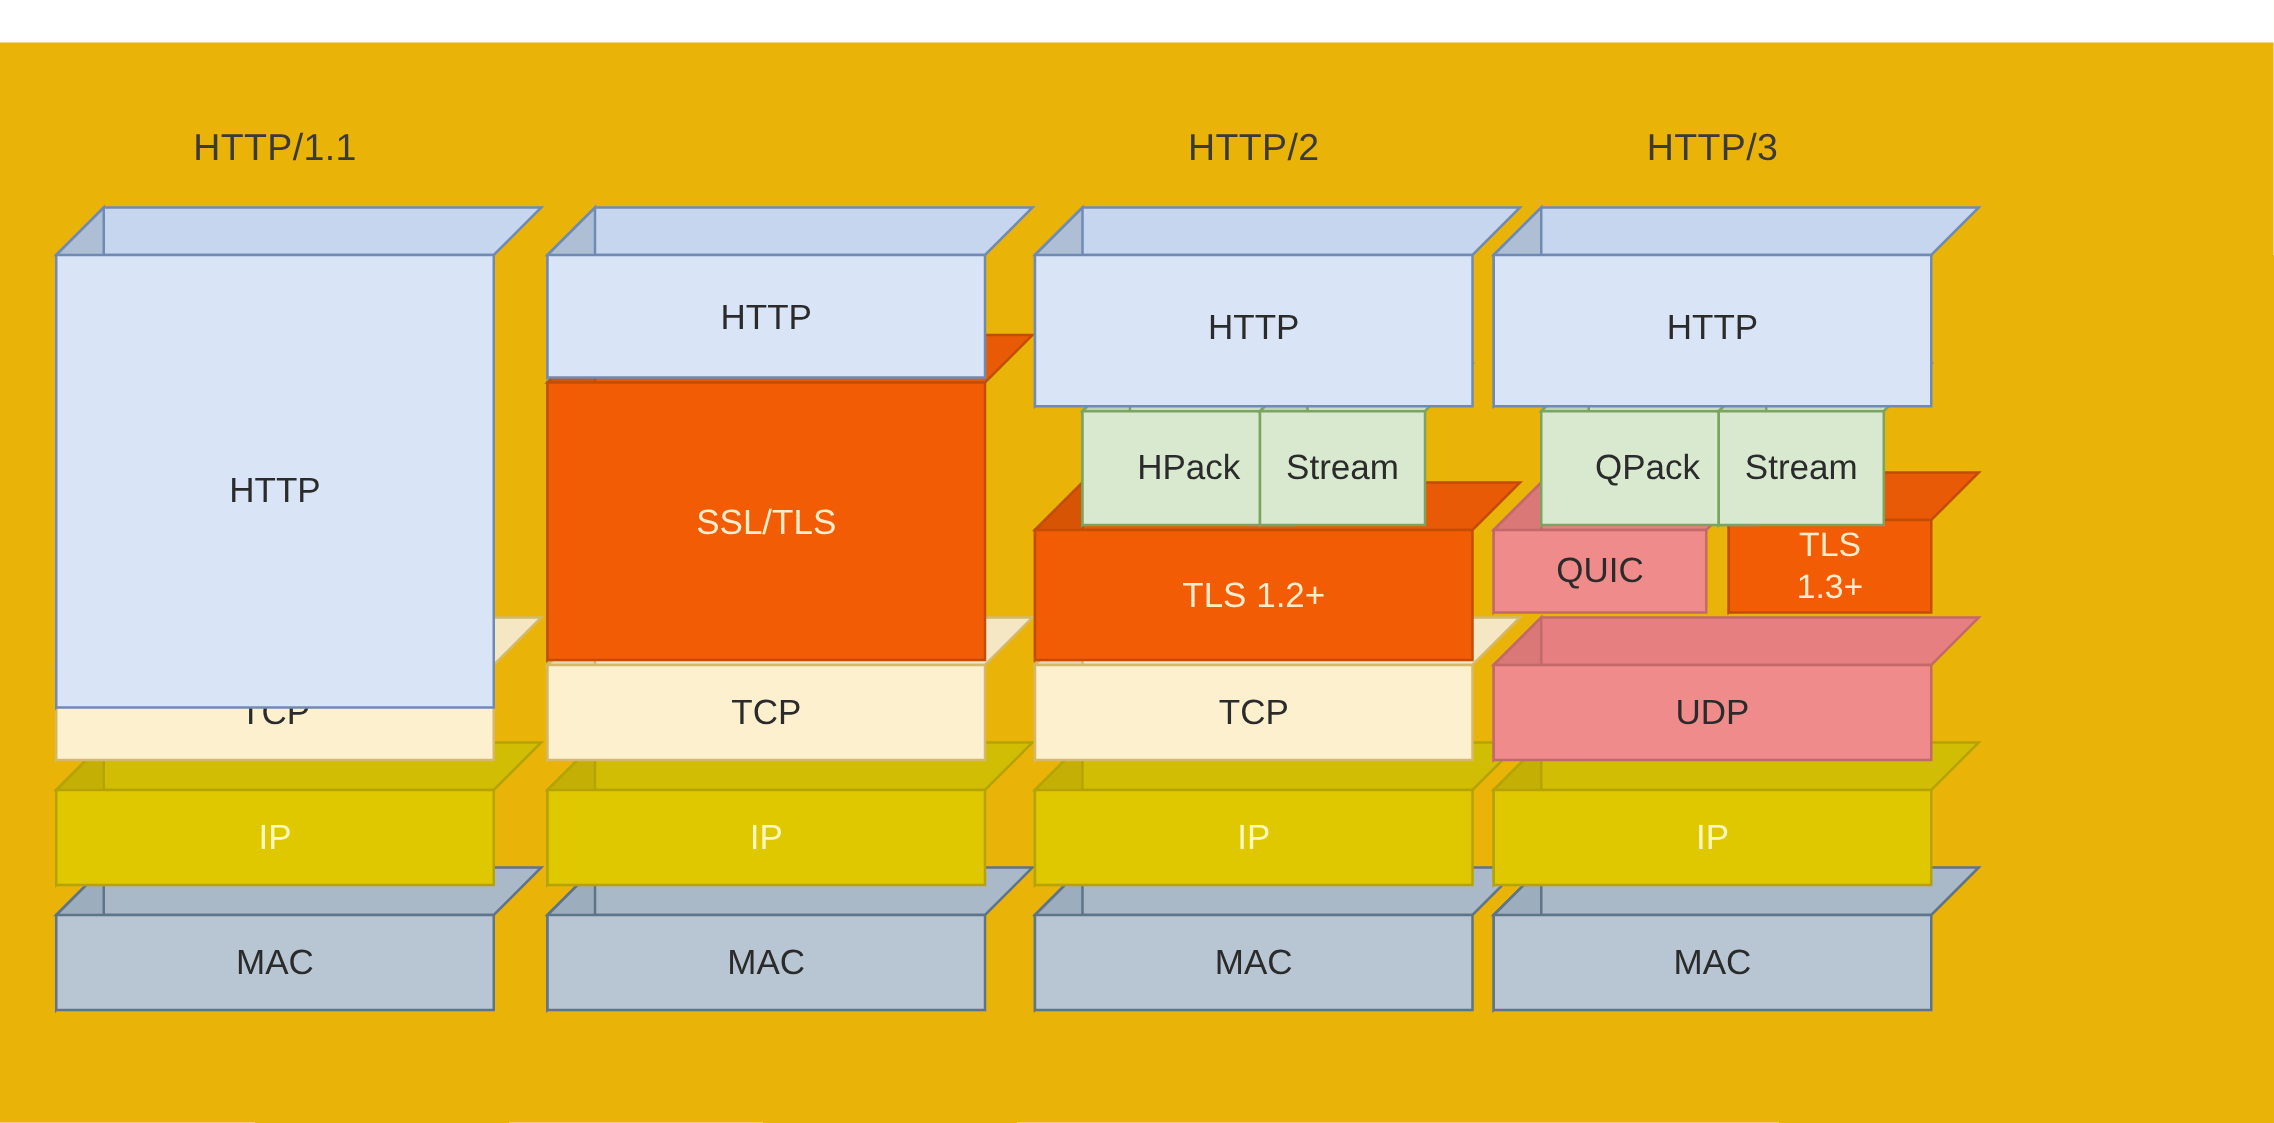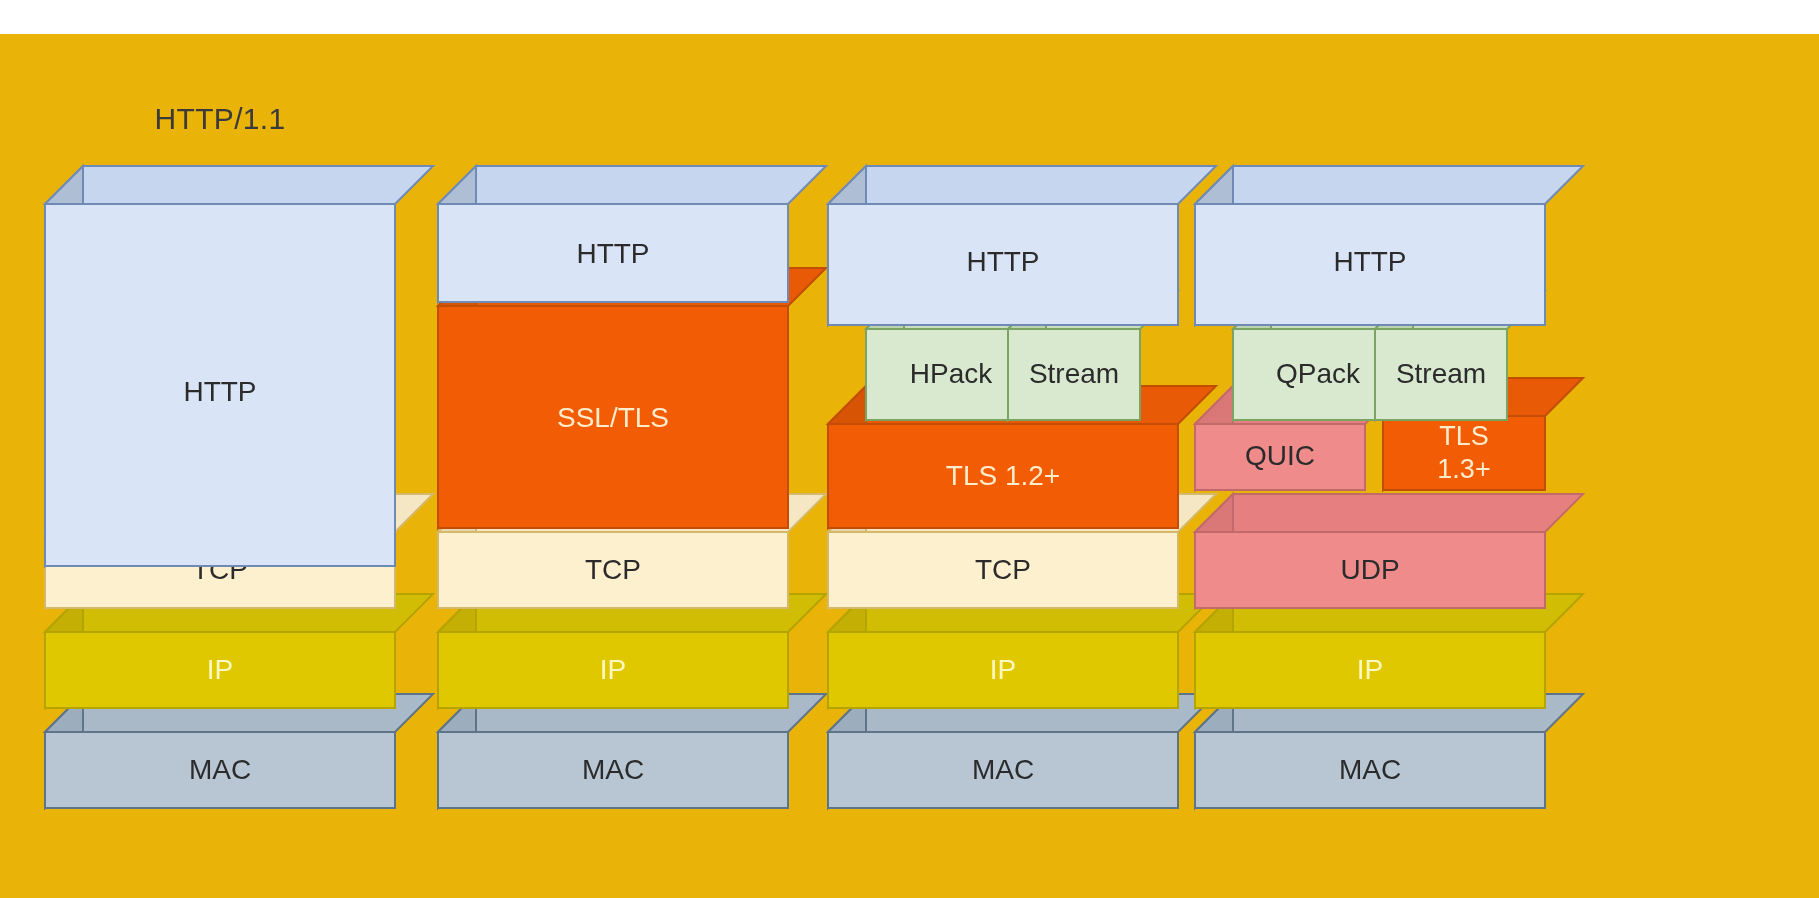--- a/index.html
+++ b/index.html
@@ -30,20 +30,22 @@
   .lbl-dark{fill:#2b2b2b;}
   .lbl-light{fill:#ffeccc;}
   .lbl-ylw{fill:#fff8c0;}
 </style>
 </head>
 <body>
 
 <div id="stage">
 
   <div class="col-title" style="left:45px;top:68px;width:350px;">HTTP/1.1</div>
+  <div class="col-title" style="left:828px;top:68px;width:350px;">HTTP/2</div>
+  <div class="col-title" style="left:1195px;top:68px;width:350px;">HTTP/3</div>
 
   <svg class="diagram" width="1819" height="898" viewBox="0 0 1819 898">
 
     <g>
 
       <g>
         <polygon points="45,698 83,660 433,660 395,698" fill="#aab9c8" stroke="#5d7489" stroke-width="2"></polygon>
         <polygon points="45,698 83,660 83,736 45,774" fill="#9cadbd" stroke="#5d7489" stroke-width="2"></polygon>
         <rect x="45" y="698" width="350" height="76" fill="#b8c6d4" stroke="#5d7489" stroke-width="2"></rect>
         <text class="box-label lbl-dark" x="220" y="738" font-size="28">MAC</text>

